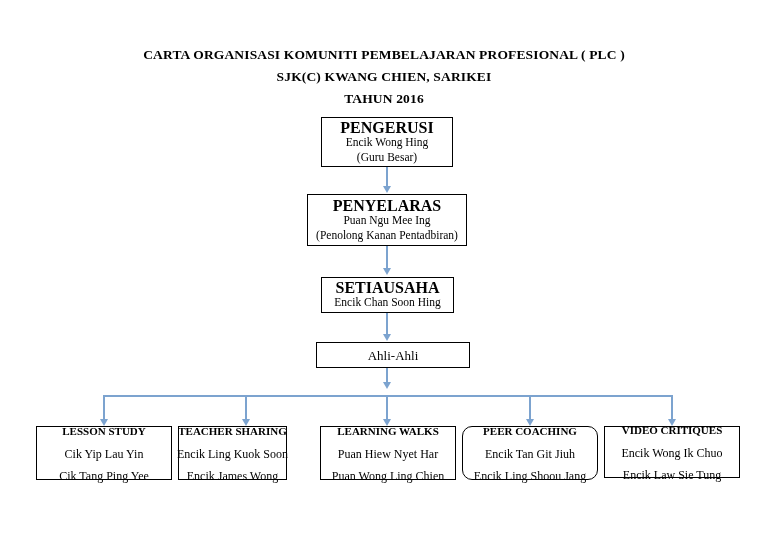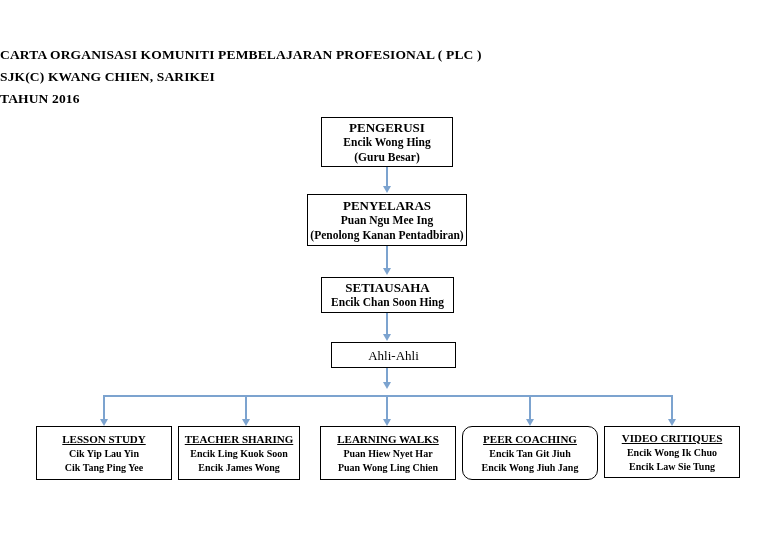--- a/index.html
+++ b/index.html
@@ -19,21 +19,21 @@
     width: 768px;
     height: 544px;
   }
 
   
   .title-block {
     position: absolute;
     left: 0;
     top: 44px;
     width: 768px;
-    text-align: left;
+    text-align: center;
   }
   .title-line {
     font-weight: bold;
     font-size: 13.5px;
     letter-spacing: 0.15px;
     line-height: 22px;
     white-space: nowrap;
   }
 
   
@@ -43,43 +43,43 @@
     background: #ffffff;
     border: 1.4px solid #000000;
     text-align: center;
     display: flex;
     flex-direction: column;
     align-items: center;
     justify-content: center;
   }
   .node .role {
     font-weight: bold;
-    font-size: 13px;
+    font-size: 16px;
     line-height: 15px;
     white-space: nowrap;
   }
   .node .person {
-    font-weight: bold;
+    font-weight: normal;
     font-size: 11.5px;
     line-height: 15px;
     white-space: nowrap;
   }
   .node.plain .role {
     font-weight: normal;
     font-size: 13px;
   }
 
   
   .leaf .role {
-    text-decoration: underline;
     text-underline-offset: 1px;
   }
   .leaf .person {
-    font-size: 10px;
+    font-size: 12px;
     line-height: 14px;
+    margin-top: 8px;
   }
   .leaf .role {
     font-size: 11px;
     line-height: 15px;
   }
 
   
   .conn {
     position: absolute;
     background: #7ca3cf;
@@ -126,21 +126,21 @@
   <div class="arrowhead" style="left:382.5px; top:268px;"></div>
 
   <div class="node" style="left:321px; top:277px; width:133px; height:36px;">
     <div class="role">SETIAUSAHA</div>
     <div class="person">Encik Chan Soon Hing</div>
   </div>
 
   <div class="conn conn-v" style="left:386.2px; top:313px; height:23px;"></div>
   <div class="arrowhead" style="left:382.5px; top:334px;"></div>
 
-  <div class="node plain" style="left:331px; top:342px; width:125px; height:26px;font-family:Liberation Serif, serif;">
+  <div class="node plain" style="left:316px; top:342px; width:154px; height:26px;font-family:Liberation Serif, serif;">
     <div class="role">Ahli-Ahli</div>
   </div>
 
   <div class="conn conn-v" style="left:386.2px; top:368px; height:16px;"></div>
   <div class="arrowhead" style="left:382.5px; top:382px;"></div>
 
   <div class="conn conn-h" style="left:104px; top:395px; width:569px;"></div>
 
   <div class="conn conn-v" style="left:103.4px; top:395px; height:26px;"></div>
   <div class="arrowhead" style="left:99.7px; top:419px;"></div>
@@ -156,36 +156,36 @@
 
   <div class="conn conn-v" style="left:671.4px; top:395px; height:26px;"></div>
   <div class="arrowhead" style="left:667.7px; top:419px;"></div>
 
   <div class="node leaf" style="left:36px; top:426px; width:136px; height:54px;">
     <div class="role">LESSON STUDY</div>
     <div class="person">Cik Yip Lau Yin</div>
     <div class="person">Cik Tang Ping Yee</div>
   </div>
 
-  <div class="node leaf" style="left:178px; top:426px; width:122px; height:54px;">
+  <div class="node leaf" style="left:178px; top:426px; width:109px; height:54px;">
     <div class="role">TEACHER SHARING</div>
     <div class="person">Encik Ling Kuok Soon</div>
     <div class="person">Encik James Wong</div>
   </div>
 
   <div class="node leaf" style="left:320px; top:426px; width:136px; height:54px;text-align:center;">
     <div class="role">LEARNING WALKS</div>
     <div class="person">Puan Hiew Nyet Har</div>
     <div class="person">Puan Wong Ling Chien</div>
   </div>
 
   <div class="node leaf" style="left:462px; top:426px; width:136px; height:54px;border-radius:10px;">
     <div class="role">PEER COACHING</div>
     <div class="person">Encik Tan Git Jiuh</div>
-    <div class="person">Encik Wong Jiuh Jang</div>
+    <div class="person">Encik Ling Shoou Jang</div>
   </div>
 
   <div class="node leaf" style="left:604px; top:426px; width:136px; height:52px;">
     <div class="role">VIDEO CRITIQUES</div>
     <div class="person">Encik Wong Ik Chuo</div>
     <div class="person">Encik Law Sie Tung</div>
   </div>
 
 </div>
 

